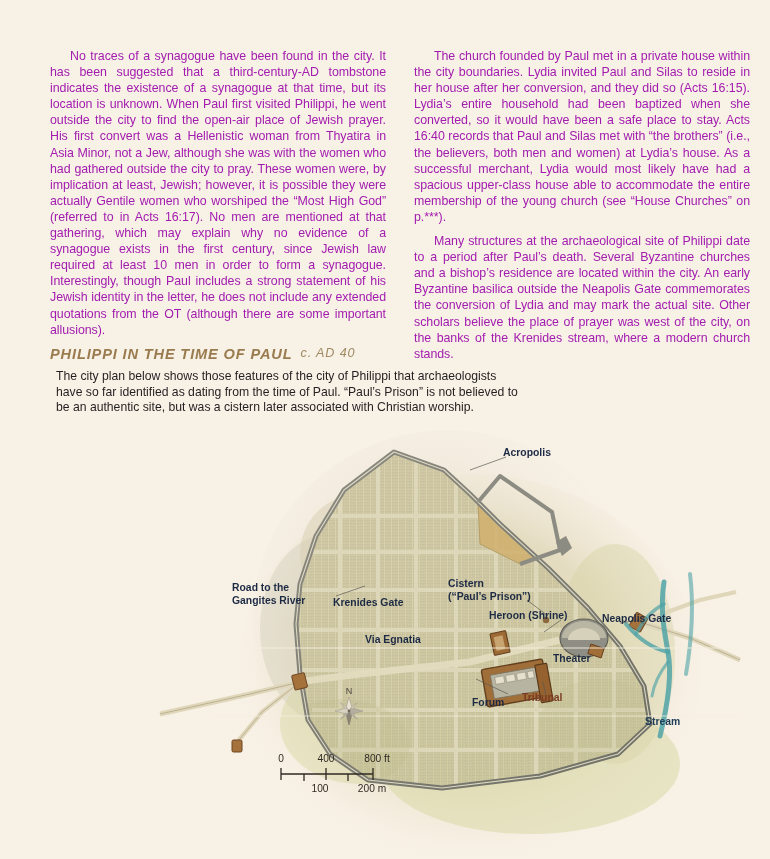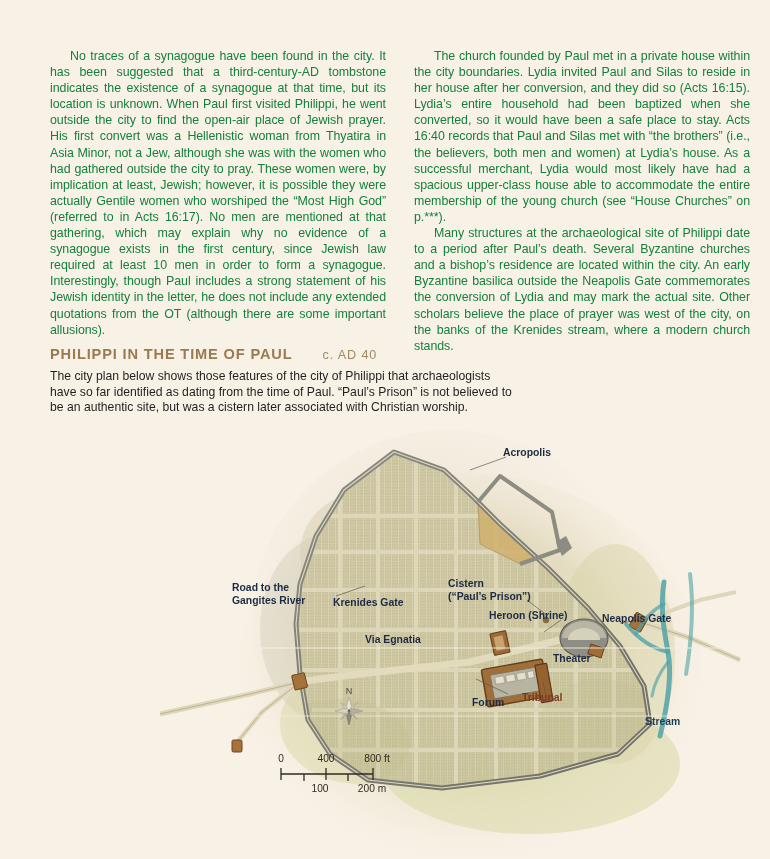--- a/index.html
+++ b/index.html
@@ -30,51 +30,52 @@
   .column {
     width: 336px;
     flex: 0 0 336px;
   }
   .body-par {
     margin: 0;
     font-size: 12.4px;
     line-height: 16.1px;
     text-align: justify;
     text-indent: 20px;
-    color: #15803d;
+    color: #a21caf;
     letter-spacing: -0.05px;
     hyphens: none;
   }
-  .body-par + .body-par { margin-top: 0; }
+  .body-par + .body-par { margin-top: 8px; }
 
   
   #feature-block {
     position: absolute;
     left: 50px;
     top: 346px;
     width: 686px;
   }
   #feature-heading {
     font-size: 14.6px;
     font-weight: bold;
     letter-spacing: 0.85px;
     color: #9a7b4f;
     margin: 0 0 7px 0;
     display: flex;
-    align-items: flex-end;
-    gap: 30px;
+    align-items: flex-start;
+    gap: 8px;
+    font-style: italic;
   }
   #feature-heading .date {
     font-weight: normal;
     font-size: 12.6px;
     letter-spacing: 0.9px;
     color: #a08a63;
   }
   #feature-intro {
-    margin: 0;
+    margin: 6px;
     font-size: 12.2px;
     line-height: 15.6px;
     color: #231f20;
     width: 462px;
   }
 
   
   #map-figure {
     position: absolute;
     left: 0;

